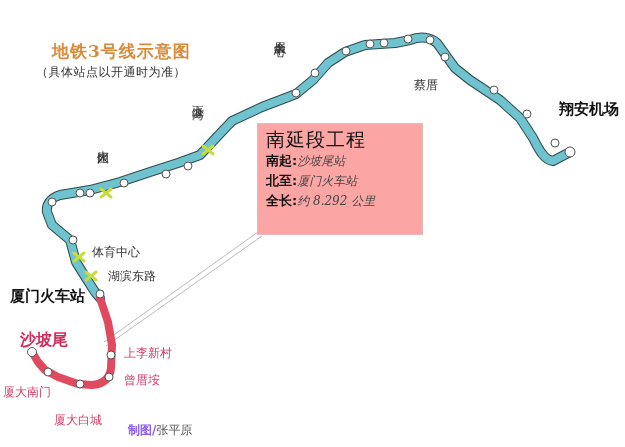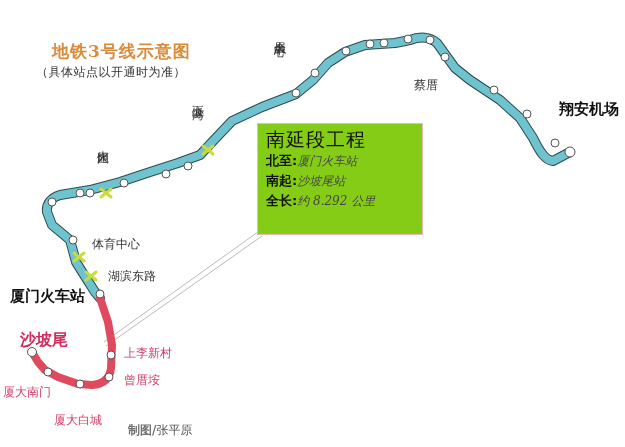--- a/index.html
+++ b/index.html
@@ -9,27 +9,27 @@
   #map-svg { position:absolute; left:0; top:0; width:625px; height:447px; }
   .title { left:52px; top:40px; font-size:17px; font-weight:bold; color:#d98b3a;
            font-family:"DejaVu Serif", serif; letter-spacing:1px; }
   .subtitle { left:36px; top:64px; font-size:12px; color:#333; letter-spacing:0.5px; }
   .vlabel { writing-mode: vertical-rl; font-size:12px; color:#333; letter-spacing:1px; }
   .label { font-size:12px; color:#333; }
   .label-bold { font-size:15px; font-weight:bold; color:#111; }
   .label-red { font-size:12px; color:#d23c66; }
   .label-red-bold { font-size:16px; font-weight:bold; color:#d02a5a; }
   .infobox { left:257px; top:123px; width:166px; height:112px; border:1.5px solid #e8b8bd;
-             background:#84cc16; box-sizing:border-box; padding:3px 8px; }
+             background:#fca5a5; box-sizing:border-box; padding:3px 8px; }
   .info-title { font-size:19px; color:#111; font-weight:normal; line-height:24px; letter-spacing:1px; }
   .info-row { font-size:13px; line-height:20px; white-space:nowrap; }
   .info-key { font-weight:bold; color:#111; }
   .info-val { color:#444; font-family:"DejaVu Serif", serif; font-style:italic; font-size:12px; }
   .credit { left:128px; top:422px; font-size:12px; color:#555; }
-  .credit b { color:#737373; }
+  .credit b { color:#8b5cf6; }
 </style>
 </head>
 <body>
 
 <svg id="map-svg" viewBox="0 0 625 447">
 
   <line x1="258" y1="232" x2="104" y2="342" stroke="#bbb" stroke-width="1"></line>
   <line x1="262" y1="236" x2="106" y2="346" stroke="#bbb" stroke-width="1"></line>
 
   <path d="M570,152 L553,161 C545,160 540,152 533,138 L520,118 L500,100 L470,80 L455,68 L437,43 C430,37 420,36 410,40 L395,43 L365,45 L345,52 L328,63 L313,80 L296,94 L262,107 L232,121 L214,140 L200,155 L178,163 L150,172 L120,182 L90,190 L60,195 C50,198 46,205 47,212 L52,225 L70,240 L76,262 L86,278 L95,292 L100,298" fill="none" stroke="#2e4a4e" stroke-width="10" stroke-linejoin="round" stroke-linecap="round"></path>
@@ -89,37 +89,37 @@
 </svg>
 
 <div class="abs title">地铁3号线示意图</div>
 <div class="abs subtitle">（具体站点以开通时为准）</div>
 
 <div class="abs label-bold" style="left:559px; top:100px;">翔安机场</div>
 <div class="abs label" style="left:414px; top:62px;margin-top:15px;">蔡厝</div>
 <div class="abs vlabel" style="left:271px; top:32px;">会展中心</div>
 <div class="abs vlabel" style="left:189px; top:96px;">五缘湾</div>
 <div class="abs vlabel" style="left:94px; top:141px;">火炬园</div>
-<div class="abs label" style="left:92px; top:236px;">体育中心</div>
+<div class="abs label" style="left:92px; top:244px;">体育中心</div>
 <div class="abs label" style="left:108px; top:268px;text-align:center;">湖滨东路</div>
 <div class="abs label-bold" style="left:10px; top:287px;">厦门火车站</div>
 
 <div class="abs label-red-bold" style="left:20px; top:330px;">沙坡尾</div>
 <div class="abs label-red" style="left:124px; top:345px;">上李新村</div>
 <div class="abs label-red" style="left:124px; top:372px;">曾厝垵</div>
 <div class="abs label-red" style="left:3px; top:384px;">厦大南门</div>
 <div class="abs label-red" style="left:54px; top:412px;">厦大白城</div>
 
 <div class="abs infobox">
   <div class="info-title">南延段工程</div>
   <div class="info-row">
-    <span class="info-key">北至:</span><span class="info-val">厦门火车站</span>
+    <span class="info-key">南起:</span><span class="info-val">沙坡尾站</span>
   </div>
   <div class="info-row">
-    <span class="info-key">南起:</span><span class="info-val">沙坡尾站</span>
+    <span class="info-key">北至:</span><span class="info-val">厦门火车站</span>
   </div>
   <div class="info-row">
     <span class="info-key">全长:</span><span class="info-val">约 8.292 公里</span>
   </div>
 </div>
 
 <div class="abs credit">
   <b>制图/</b><span>张平原</span>
 </div>
 

